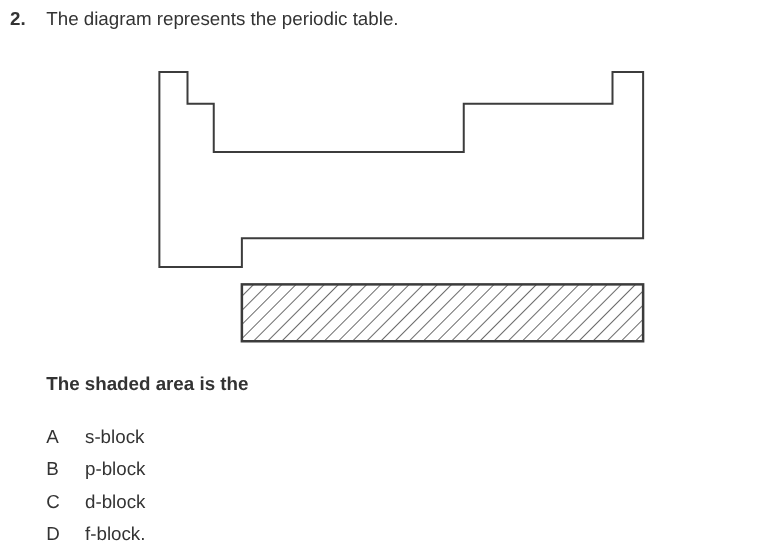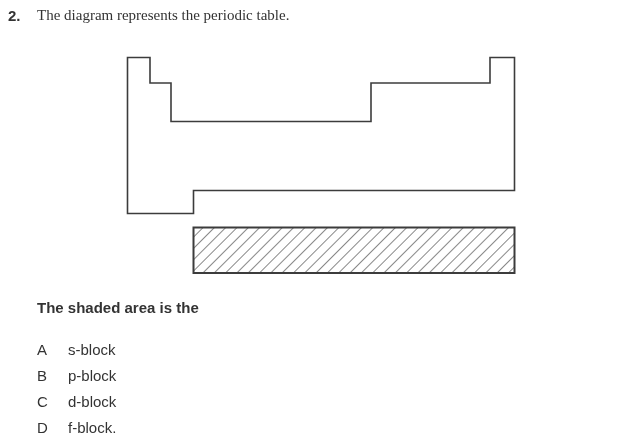--- a/index.html
+++ b/index.html
@@ -24,21 +24,20 @@
     display: flex;
     align-items: flex-start;
   }
   .q-number {
     font-weight: bold;
     width: 29px;
     flex: 0 0 29px;
   }
   .q-text {
     white-space: nowrap;
-    font-family: Liberation Serif, serif;
   }
   .diagram-svg {
     position: absolute;
     left: 0;
     top: 0;
     width: 626px;
     height: 292px;
   }
   .prompt {
     position: absolute;

